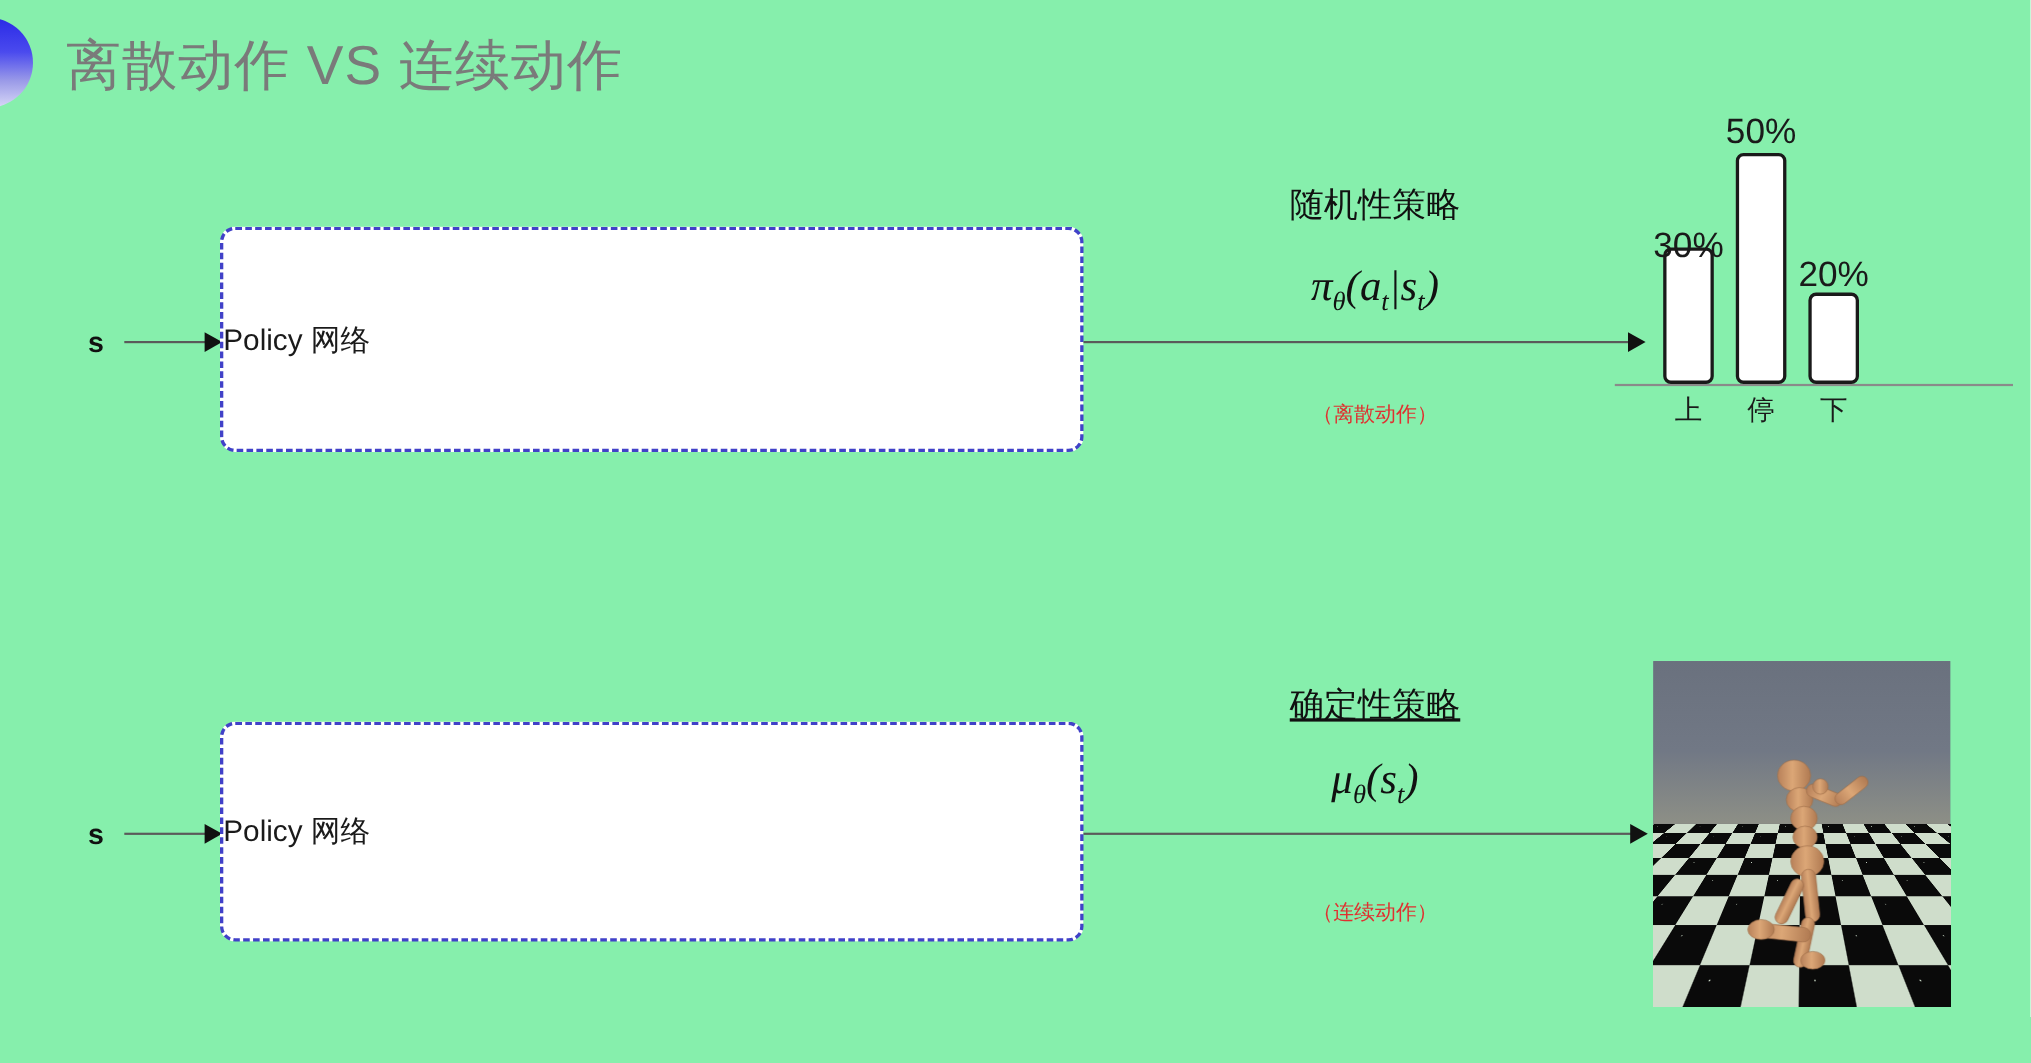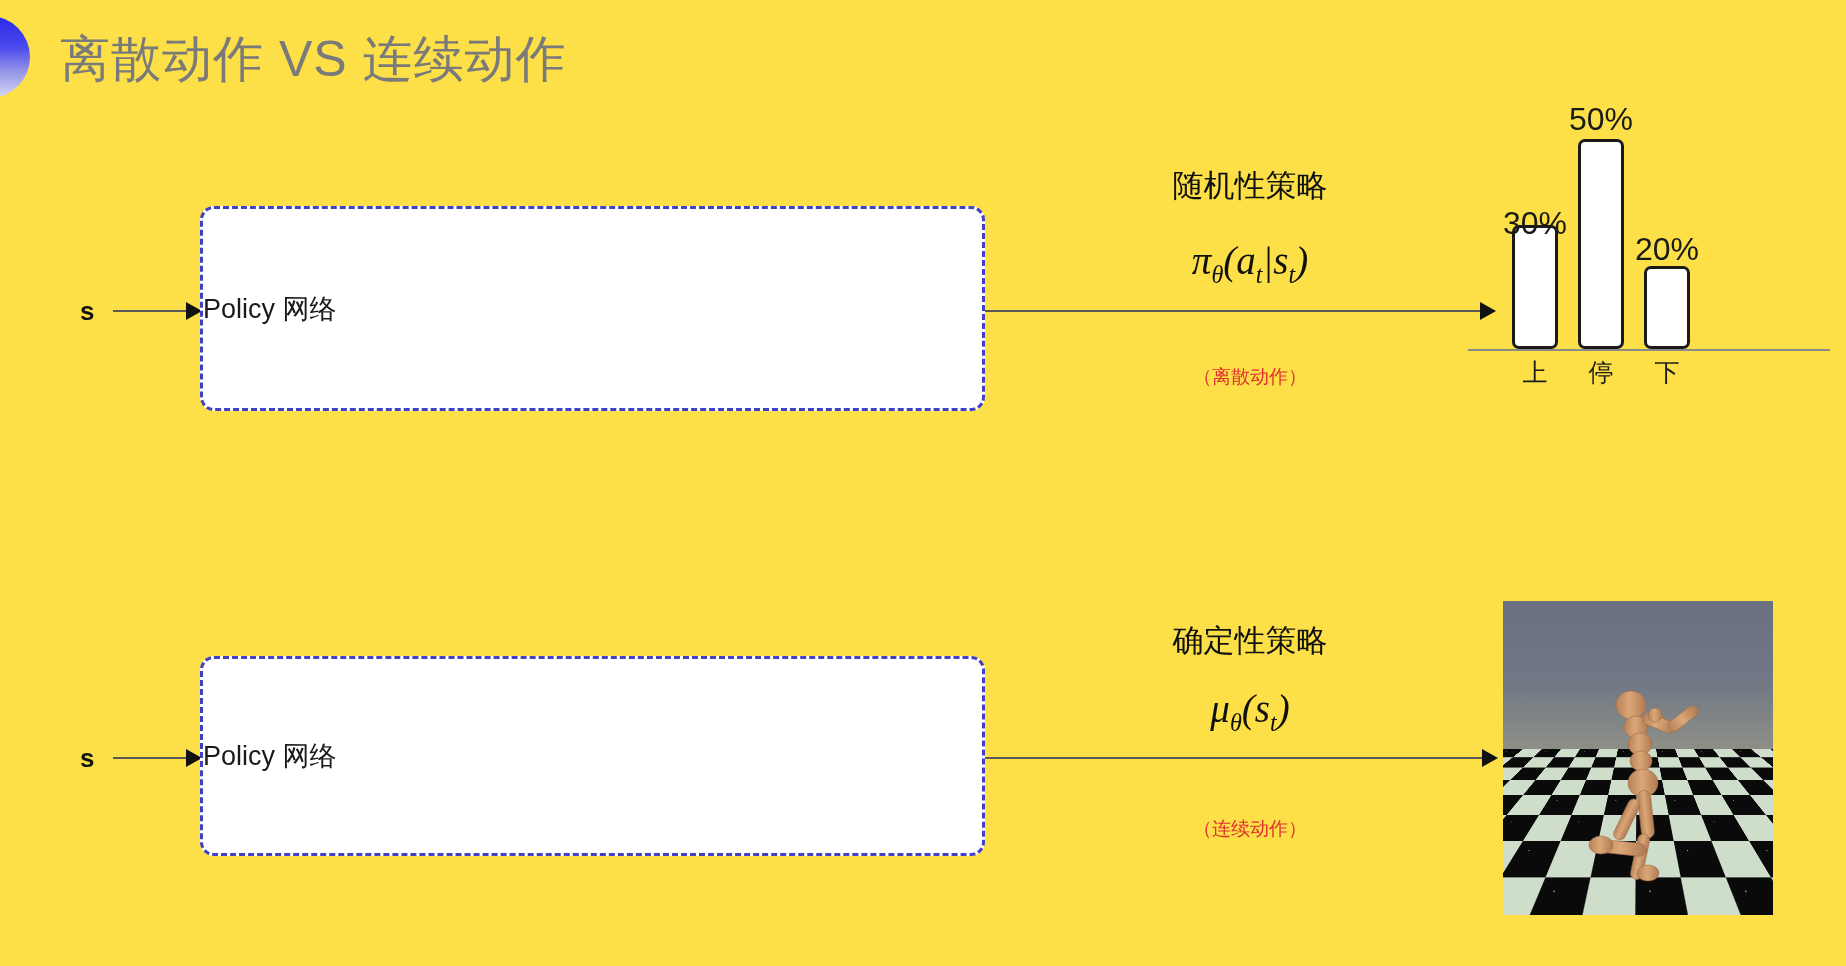--- a/index.html
+++ b/index.html
@@ -7,21 +7,21 @@
     padding: 0;
     background: #ffffff;
   }
   body {
     font-family: "Liberation Sans", sans-serif;
   }
   #slide {
     position: relative;
     width: 1846px;
     height: 966px;
-    background: #fde047;
+    background: #86efac;
     overflow: hidden;
   }
 
   
   #title-decor {
     position: absolute;
     left: -30px;
     top: 16px;
     width: 60px;
     height: 82px;
@@ -222,21 +222,21 @@
   <div class="arrow-line" style="left:113px; top:757px; width:78px;"></div>
   <div class="arrow-head" style="left:186px; top:749px;"></div>
 
   <div class="policy-box" style="left:200px; top:656px; width:785px; height:200px;">
     <div class="policy-label">Policy 网络</div>
   </div>
 
   <div class="arrow-line" style="left:985px; top:757px; width:500px;"></div>
   <div class="arrow-head" style="left:1482px; top:749px;"></div>
 
-  <div class="policy-name" style="left:1125px; top:620px; width:250px;">确定性策略</div>
+  <div class="policy-name" style="left:1125px; top:620px; width:250px;text-decoration:underline;">确定性策略</div>
   <div class="policy-formula" style="left:1125px; top:686px; width:250px;">
     <span>μ</span><sub>θ</sub><span>(<i>s</i><sub>t</sub>)</span>
   </div>
   <div class="action-note" style="left:1125px; top:816px; width:250px;">（连续动作）</div>
 
   <div id="humanoid-frame">
     <div id="humanoid-sky"></div>
     <div id="humanoid-floor"></div>
     <svg id="humanoid-body" viewBox="0 0 270 314">
       <defs>

